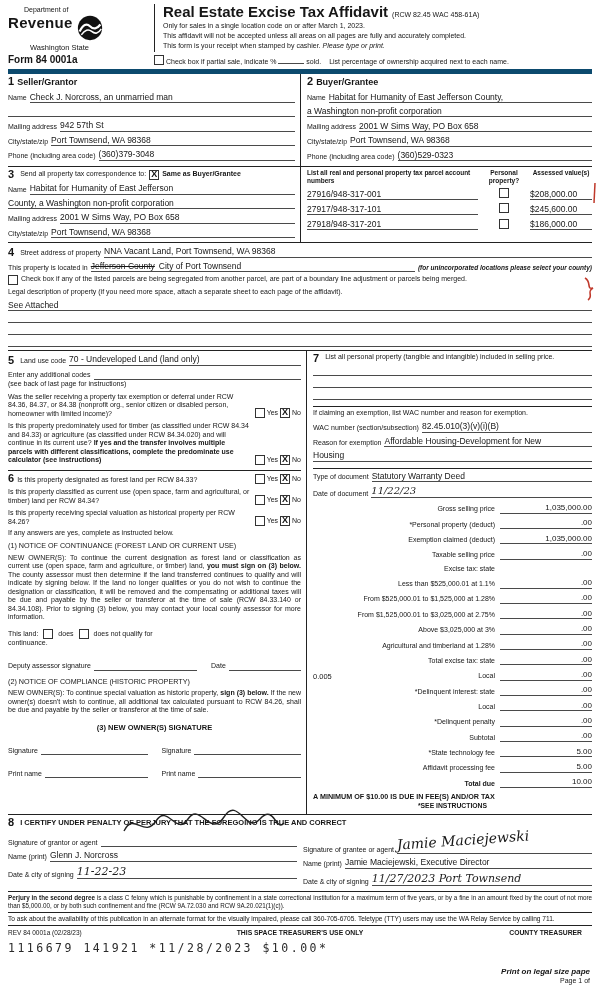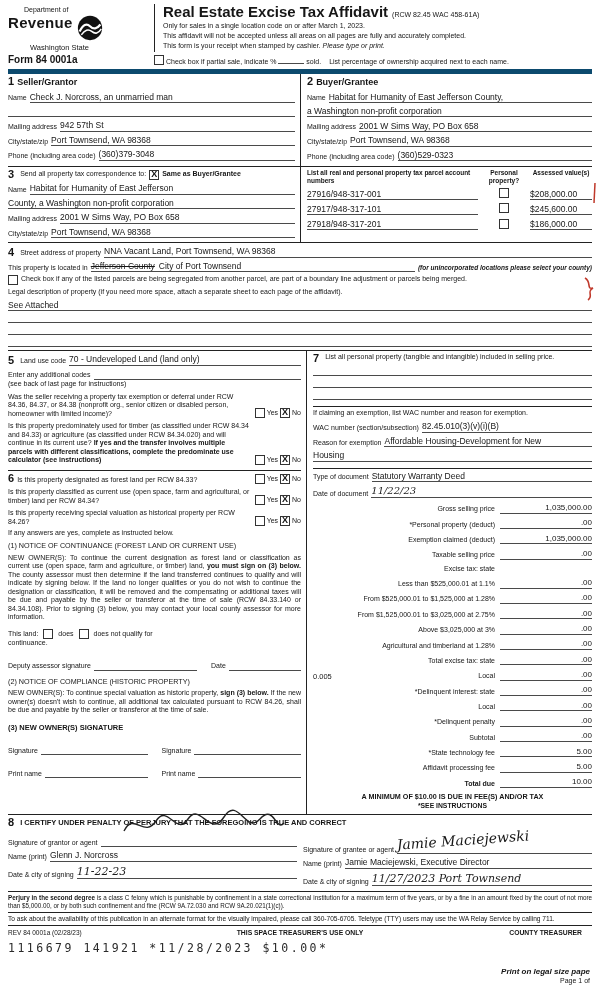--- a/index.html
+++ b/index.html
@@ -57,29 +57,29 @@
   .mleft{width:299px;flex:none;box-sizing:border-box;border-right:1px solid #222;padding:2px 5px 4px 0}
   .mright{flex:1;box-sizing:border-box;padding:2px 0 4px 6px}
   .qrow{display:flex;align-items:flex-end;gap:4px;margin-top:4px}
   .qtext{flex:1}
   .para{margin-top:3px;text-align:justify}
   .ntitle{font-size:7.2px;font-weight:normal;margin-top:4px}
   .landrow{display:flex;align-items:center;gap:5px;margin-top:5px}
   .dualrow{display:flex;gap:14px;margin-top:12px}
   .dualcell{flex:1;display:flex;align-items:flex-end;gap:3px}
   .dualcell .fill{flex:1}
-  .sigtitle{font-weight:bold;font-size:7.5px;margin-top:8px}
+  .sigtitle{text-align:center;font-weight:bold;font-size:7.5px;margin-top:8px}
   
   .trow{display:flex;align-items:flex-end;margin-top:4.6px;position:relative}
   .tlabel{flex:1;text-align:right;font-size:7px;padding-right:5px}
   .tprefix{position:absolute;left:0;bottom:0;font-size:7.5px}
   .tval{width:92px;flex:none;text-align:right;font-size:8px;border-bottom:1px solid #4a4a4a;min-height:9px}
   .thead .tlabel{font-weight:normal}
   .thead .tval{border-bottom:none}
-  .minnote{text-align:center;font-weight:bold;font-size:7.2px;margin-top:5px}
+  .minnote{text-align:left;font-weight:bold;font-size:7.2px;margin-top:5px}
   .seeinst{text-align:center;font-weight:bold;font-size:6.8px}
   
   .s8{border-top:1px solid #222;padding-top:2px;position:relative}
   .s8cols{display:flex;gap:6px;margin-top:2px}
   .s8col{flex:1}
   .hand{font-family:"DejaVu Serif",serif;font-style:italic;color:#1d1d1d}
   .sig-cursive{font-family:"DejaVu Serif",serif;font-style:italic;font-size:14px;display:inline-block;transform:rotate(-4deg) translateY(-4px);white-space:nowrap}
   .grantor-squiggle{position:absolute;left:110px;top:-6px;pointer-events:none}
   
   .perjury{font-size:6.3px;margin:2px 0;text-align:justify}

